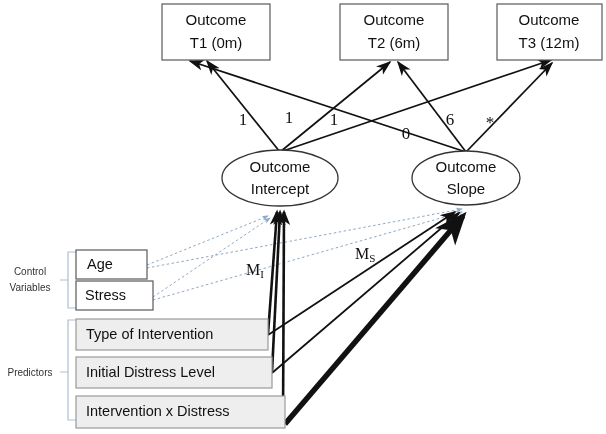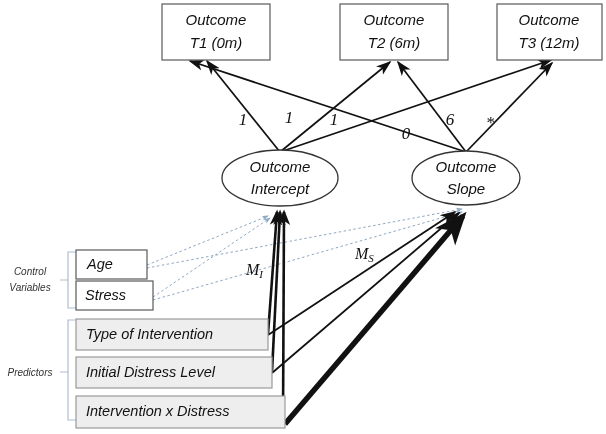--- a/index.html
+++ b/index.html
@@ -7,21 +7,20 @@
     padding: 0;
     background: #ffffff;
   }
   #canvas {
     position: relative;
     width: 606px;
     height: 434px;
     background: #ffffff;
     overflow: hidden;
     font-family: "Liberation Sans", sans-serif;
-    font-style: italic;
   }
   svg.layer {
     position: absolute;
     left: 0;
     top: 0;
     width: 606px;
     height: 434px;
   }
   .node-text {
     font-family: "Liberation Sans", sans-serif;

